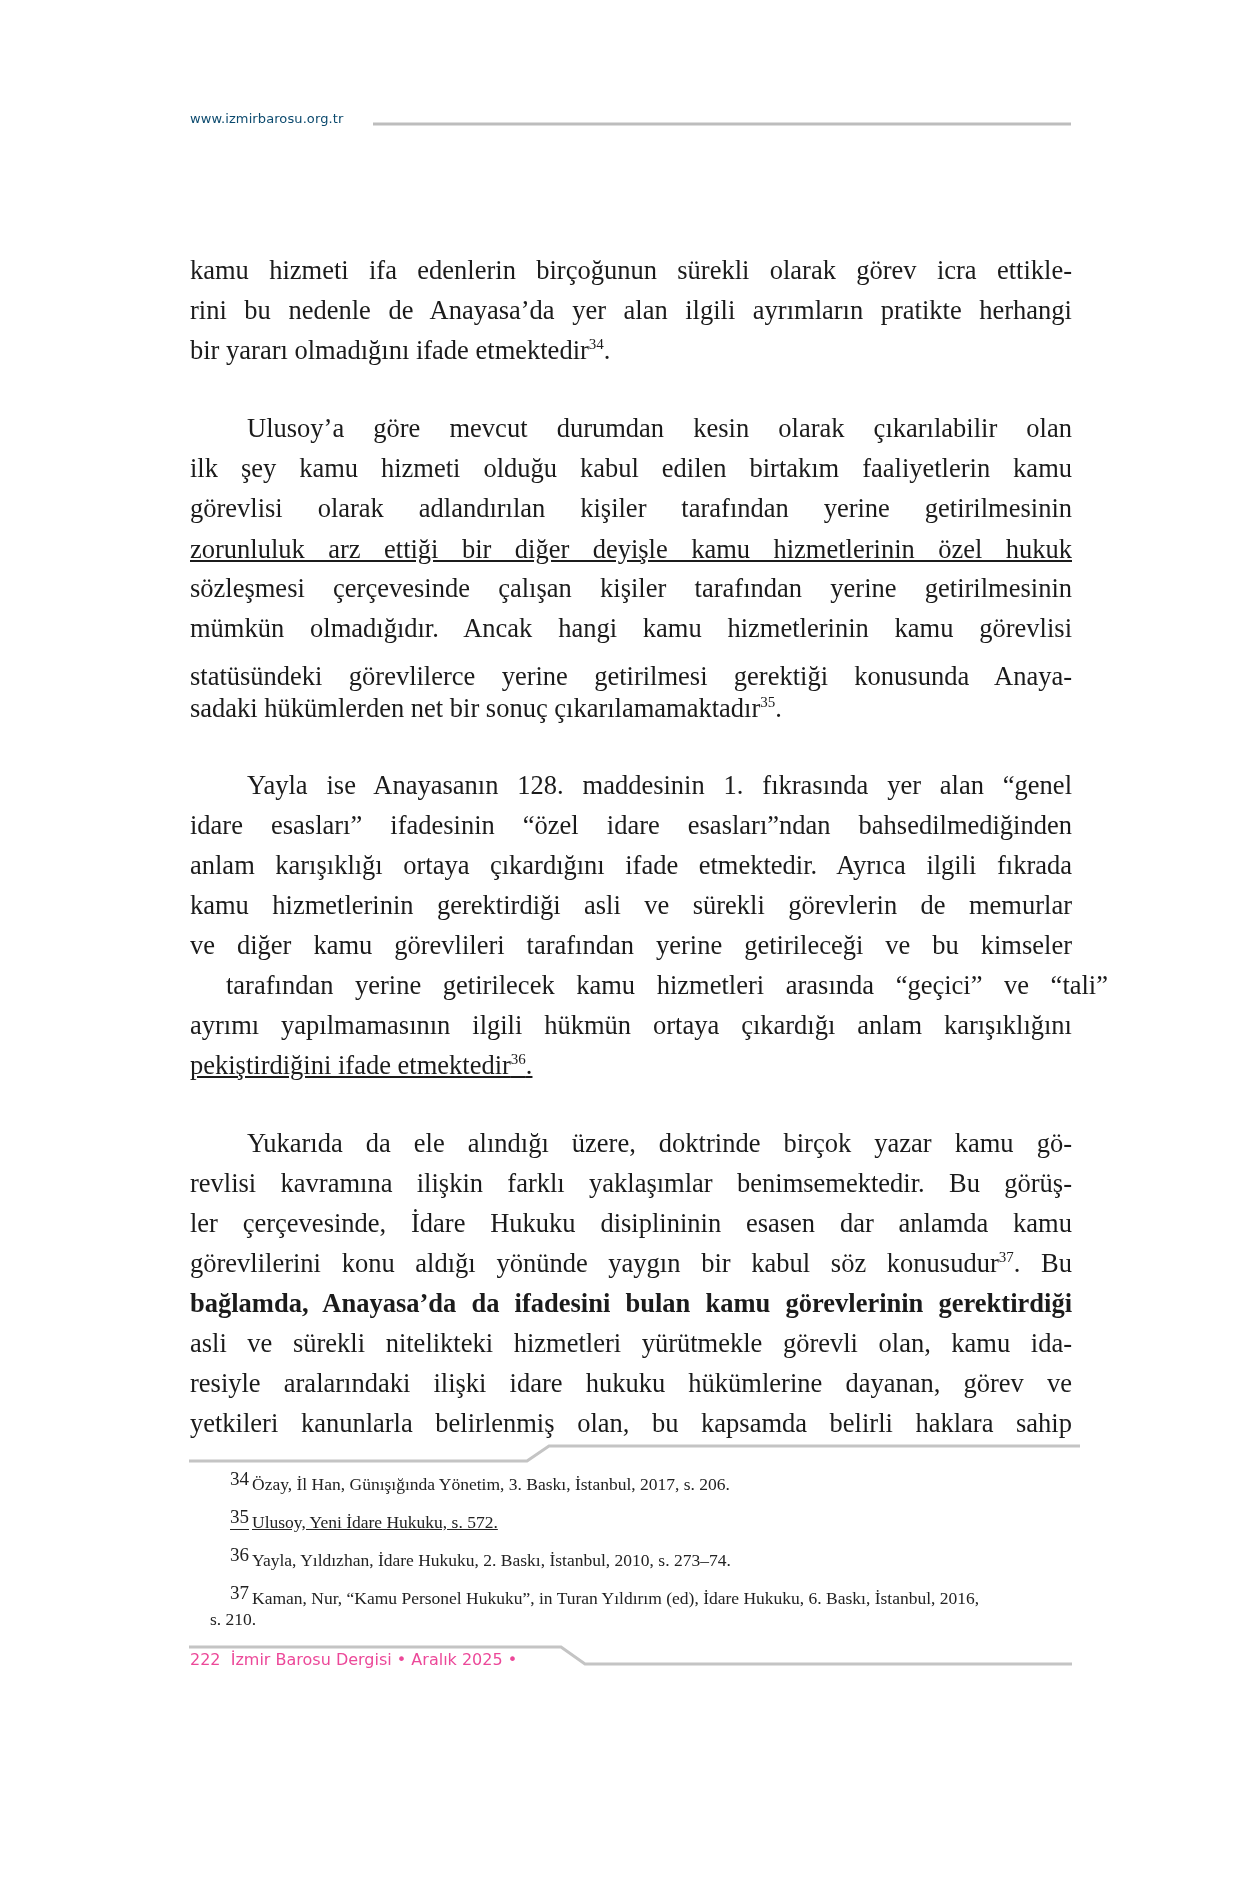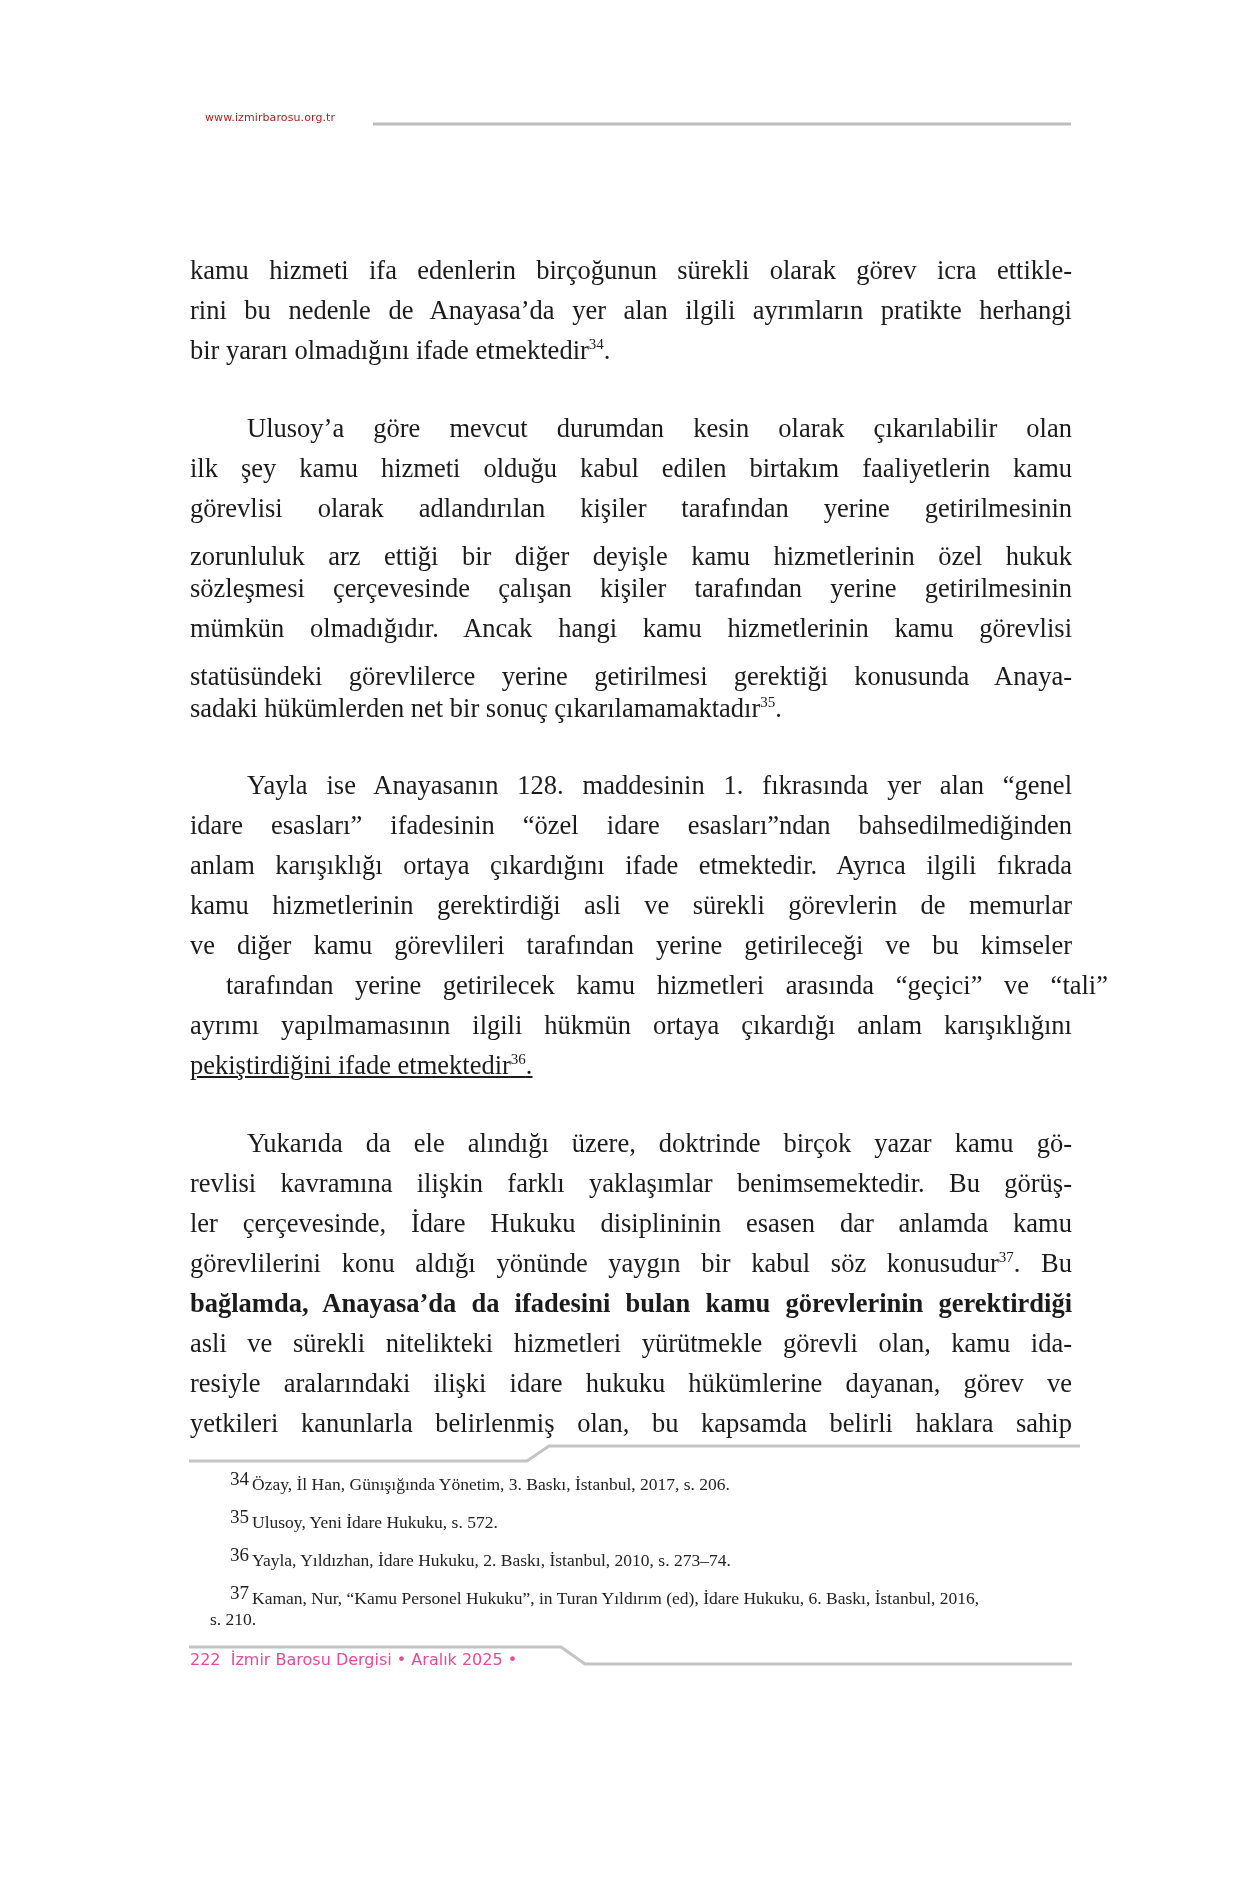--- a/index.html
+++ b/index.html
@@ -1,22 +1,22 @@
 <!DOCTYPE html>
 <html><head>
   <meta charset="utf-8">
   <style>
     html, body { margin: 0; padding: 0; background: #ffffff; }
     body { width: 1260px; height: 1890px; position: relative; overflow: hidden; }
     .page { position: absolute; left: 0; top: 0; width: 1260px; height: 1890px; background: #fff; }
 
     .header-url {
       position: absolute; left: 190px; top: 111px;
-      font-family: "DejaVu Sans", sans-serif; font-size: 11px; color: #b91c1c;
-      letter-spacing: 0.1px; white-space: nowrap; margin-left: 15px;
+      font-family: "DejaVu Sans", sans-serif; font-size: 13px; color: #0c4a6e;
+      letter-spacing: 0.1px; white-space: nowrap;
     }
     .rule-svg { position: absolute; left: 0; top: 0; width: 1260px; height: 1890px; pointer-events: none; }
 
     .body-text {
       position: absolute; left: 190px; width: 882px;
       font-family: "Liberation Serif", "DejaVu Serif", serif;
       font-size: 26.5px; color: #1b1b1b;
     }
     .line {
       position: absolute; left: 0; width: 882px; white-space: nowrap;
@@ -56,21 +56,21 @@
   <div class="body-text" style="top:250px;">
     <div class="line" style="top:0px;">kamu hizmeti ifa edenlerin birçoğunun sürekli olarak görev icra ettikle-</div>
     <div class="line" style="top:40px;">rini bu nedenle de Anayasa’da yer alan ilgili ayrımların pratikte herhangi</div>
     <div class="line last" style="top:80px;"><span>bir yararı olmadığını ifade etmektedir</span><sup>34</sup><span>.</span></div>
   </div>
 
   <div class="body-text" style="top:408px;">
     <div class="line indent" style="top:0px;">Ulusoy’a göre mevcut durumdan kesin olarak çıkarılabilir olan</div>
     <div class="line" style="top:40px;">ilk şey kamu hizmeti olduğu kabul edilen birtakım faaliyetlerin kamu</div>
     <div class="line" style="top:80px;">görevlisi olarak adlandırılan kişiler tarafından yerine getirilmesinin</div>
-    <div class="line" style="top:128px;">zorunluluk arz ettiği bir diğer deyişle kamu hizmetlerinin özel hukuk</div>
+    <div class="line" style="top:121px;text-decoration:underline;">zorunluluk arz ettiği bir diğer deyişle kamu hizmetlerinin özel hukuk</div>
     <div class="line" style="top:160px;">sözleşmesi çerçevesinde çalışan kişiler tarafından yerine getirilmesinin</div>
     <div class="line" style="top:200px;">mümkün olmadığıdır. Ancak hangi kamu hizmetlerinin kamu görevlisi</div>
     <div class="line" style="top:248px;">statüsündeki görevlilerce yerine getirilmesi gerektiği konusunda Anaya-</div>
     <div class="line last" style="top:280px;"><span>sadaki hükümlerden net bir sonuç çıkarılamamaktadır</span><sup>35</sup><span>.</span></div>
   </div>
 
   <div class="body-text" style="top:765px;">
     <div class="line indent" style="top:0px;">Yayla ise Anayasanın 128. maddesinin 1.  fıkrasında yer alan “genel</div>
     <div class="line" style="top:40px;">idare esasları” ifadesinin “özel idare esasları”ndan bahsedilmediğinden</div>
     <div class="line" style="top:80px;">anlam karışıklığı ortaya çıkardığını ifade etmektedir. Ayrıca ilgili fıkrada</div>
@@ -87,21 +87,21 @@
     <div class="line" style="top:80px;">ler çerçevesinde, İdare Hukuku disiplininin esasen dar anlamda kamu</div>
     <div class="line" style="top:120px;"><span>görevlilerini konu aldığı yönünde yaygın bir kabul söz konusudur</span><sup>37</sup><span>. Bu</span></div>
     <div class="line" style="top:160px;font-weight:bold;">bağlamda, Anayasa’da da ifadesini bulan kamu görevlerinin gerektirdiği</div>
     <div class="line" style="top:200px;">asli ve sürekli nitelikteki hizmetleri yürütmekle görevli olan, kamu ida-</div>
     <div class="line" style="top:240px;">resiyle aralarındaki ilişki idare hukuku hükümlerine dayanan, görev ve</div>
     <div class="line" style="top:280px;">yetkileri kanunlarla belirlenmiş olan, bu kapsamda belirli haklara sahip</div>
   </div>
 
   <div class="footnotes" style="top:1465px;">
     <div class="fn" style="top:0px;"><span class="num">34</span><span>Özay, İl Han, Günışığında Yönetim, 3. Baskı, İstanbul, 2017, s. 206.</span></div>
-    <div class="fn" style="top:38px;"><span class="num">35</span><span>Ulusoy, Yeni İdare Hukuku, s. 572.</span></div>
+    <div class="fn" style="top:38px;text-decoration:underline;"><span class="num">35</span><span>Ulusoy, Yeni İdare Hukuku, s. 572.</span></div>
     <div class="fn" style="top:76px;"><span class="num">36</span><span>Yayla, Yıldızhan, İdare Hukuku, 2. Baskı, İstanbul, 2010, s. 273–74.</span></div>
     <div class="fn" style="top:114px;"><span class="num">37</span><span>Kaman, Nur, “Kamu Personel Hukuku”, in Turan Yıldırım (ed), İdare Hukuku, 6. Baskı, İstanbul, 2016,</span></div>
     <div class="fn-cont" style="top:140px;">s. 210.</div>
   </div>
 
   <div class="footer-text">
     <span>222</span>&nbsp;
     <span>İzmir Barosu Dergisi</span>
     <span>•</span>
     <span>Aralık 2025</span>

